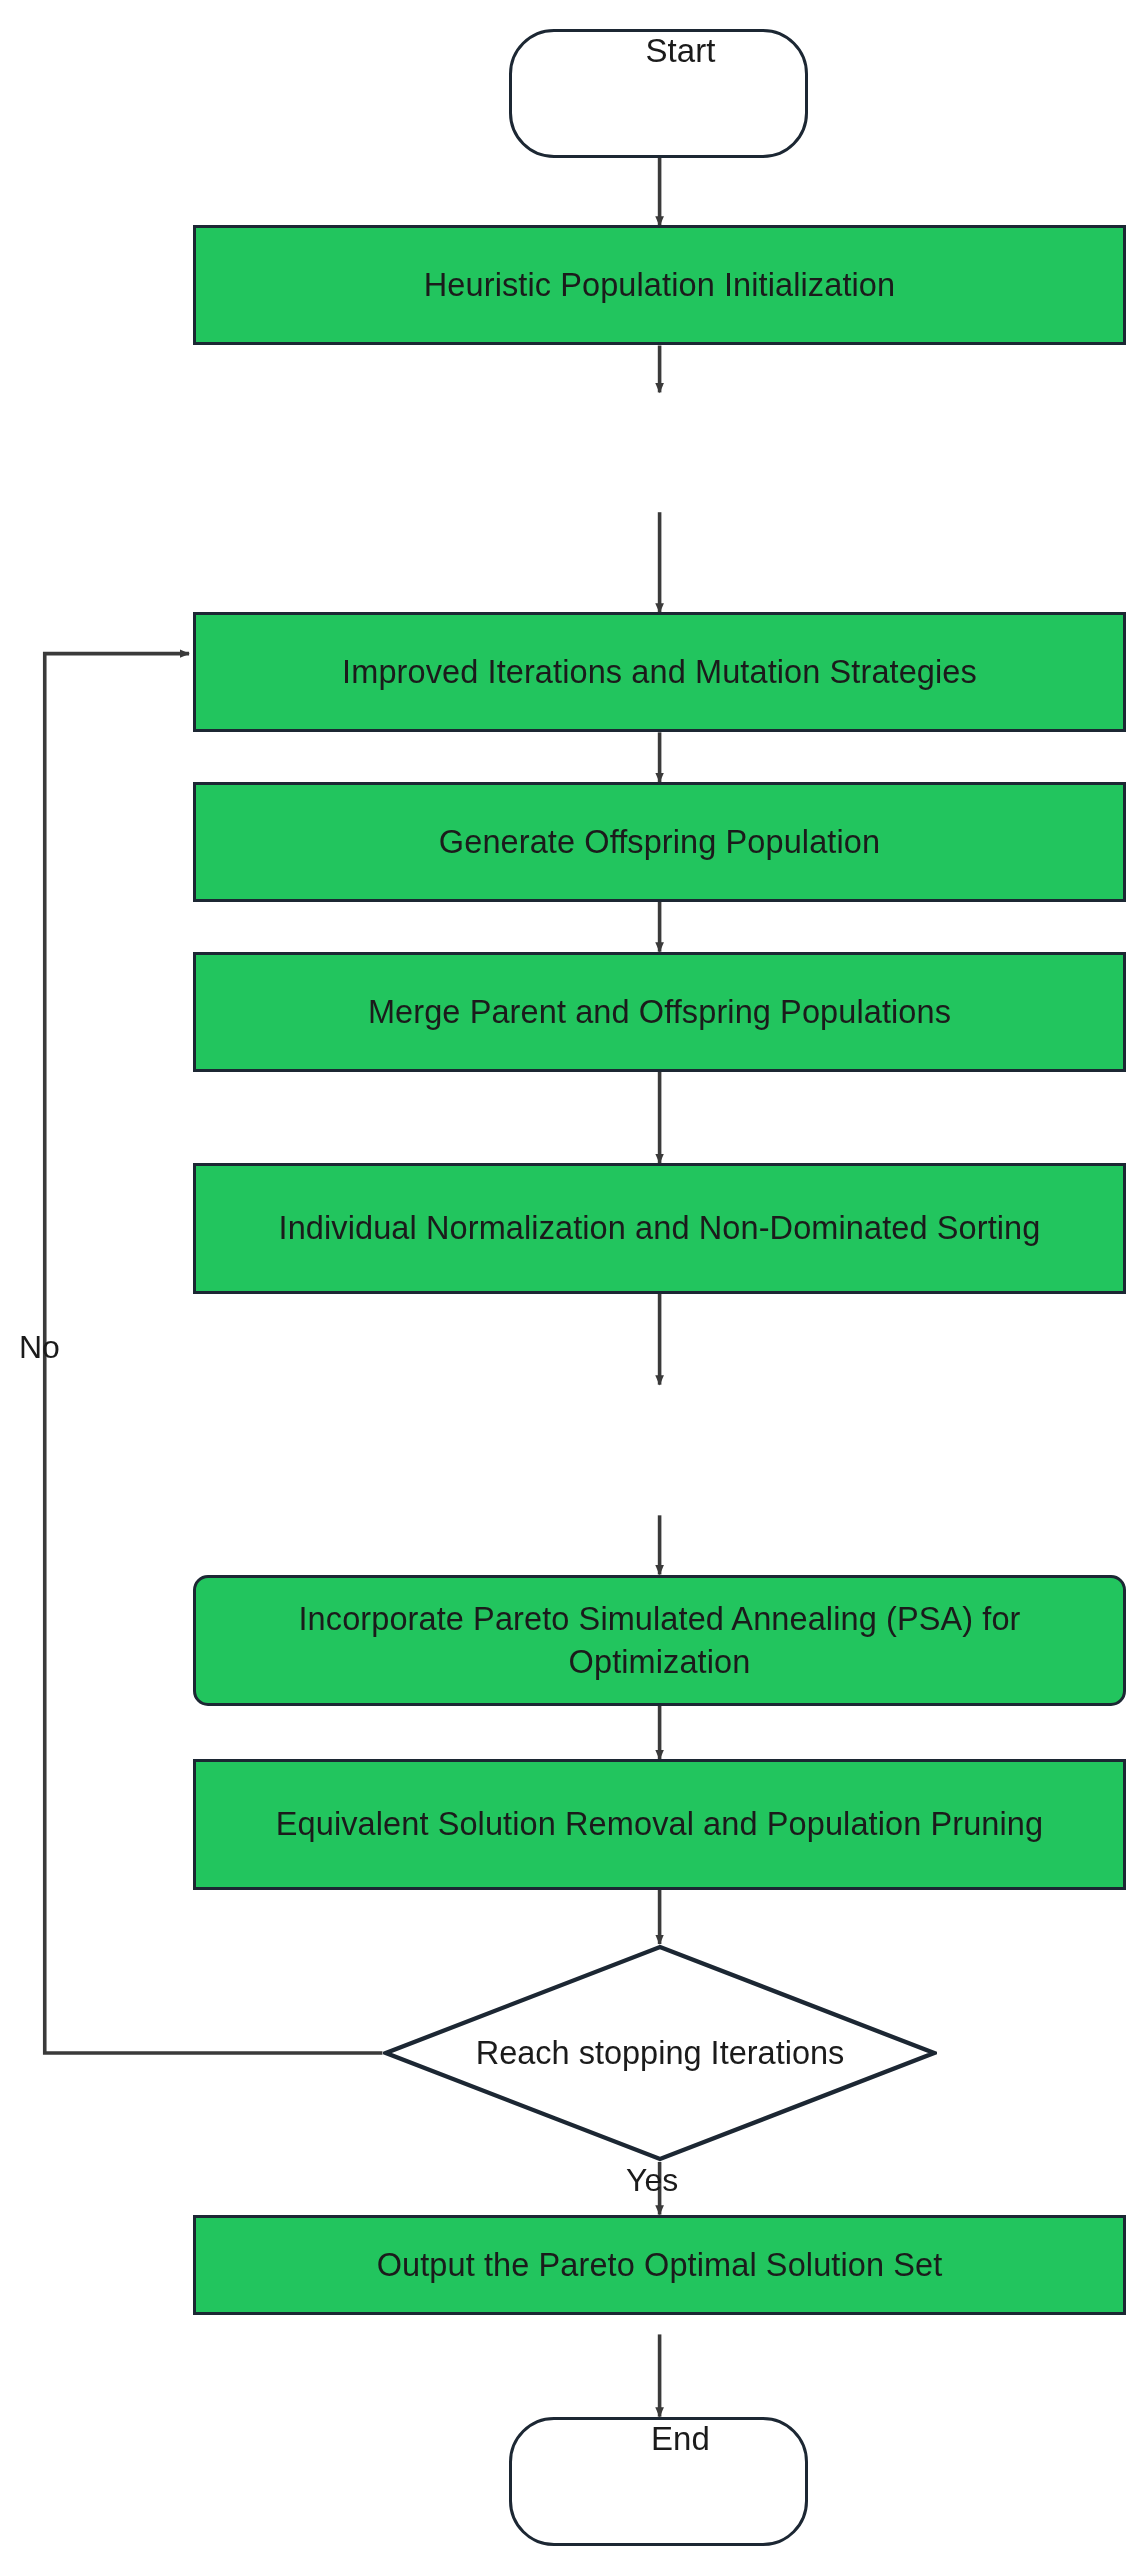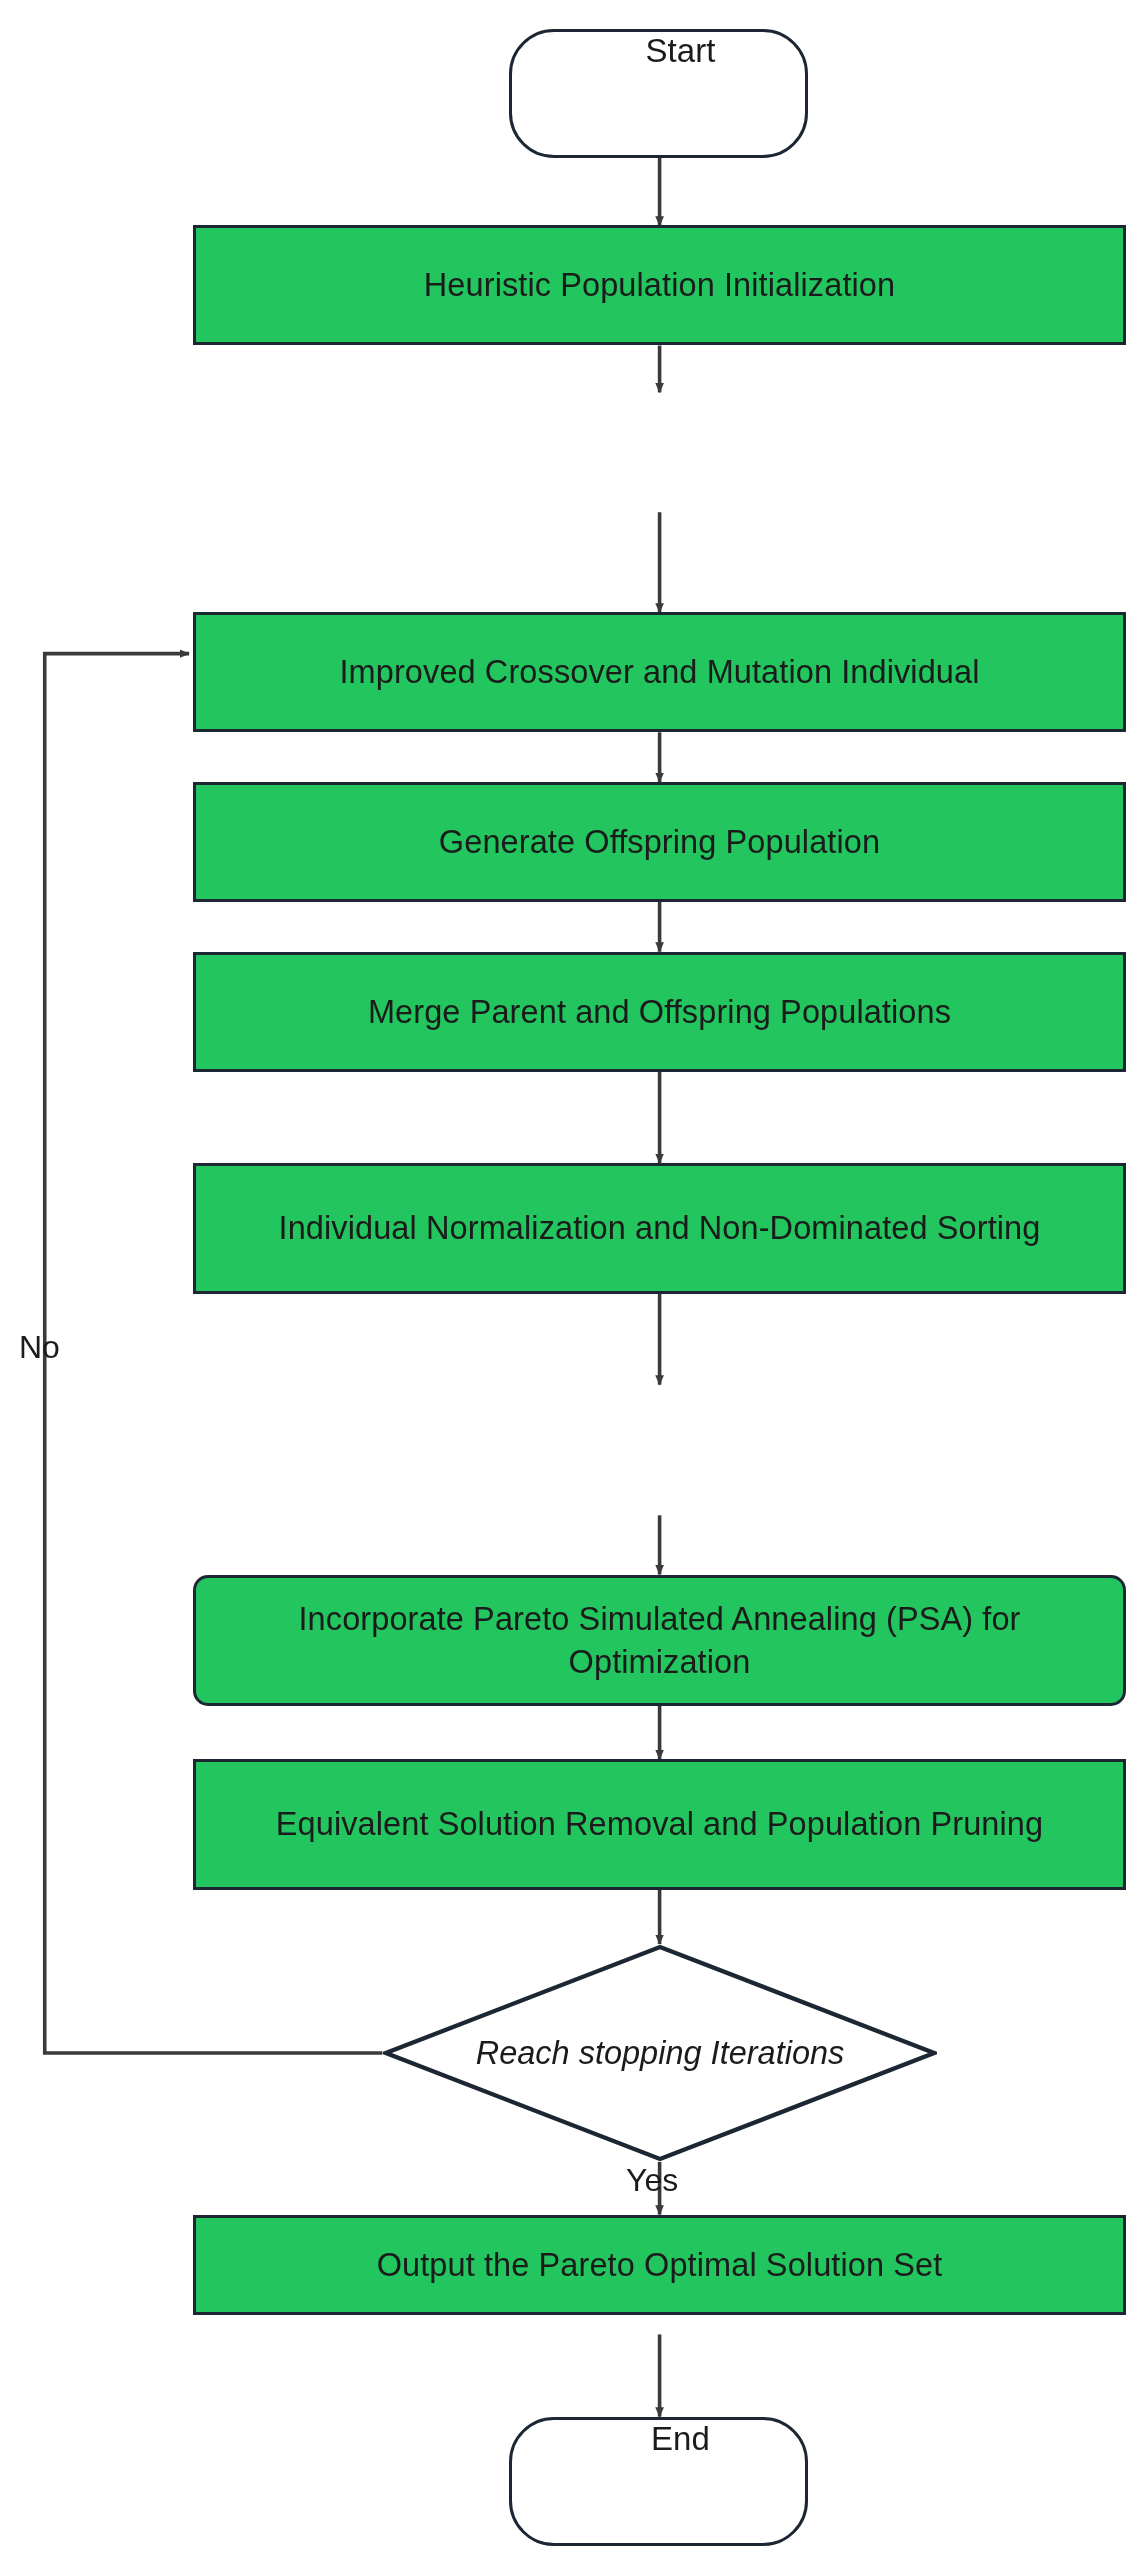--- a/index.html
+++ b/index.html
@@ -47,21 +47,20 @@
   }
   .process .lbl{
     font-size:32.5px;
     line-height:1.30;
     color:#1b1b1b;
     letter-spacing:0.1px;
   }
   
   .decision{
     position:absolute;
-    font-style:italic;
   }
   .decision svg{
     position:absolute;
     left:0; top:0;
     display:block;
   }
   .decision .lbl{
     position:absolute;
     left:0; top:0;
     width:100%;
@@ -134,21 +133,21 @@
   <div class="terminator" style="left:509px;top:29px;width:299px;height:129px;">
     <span class="lbl">Start</span>
   </div>
 
   <div class="process" style="left:193px;top:225px;width:933px;height:120px;">
     <span class="lbl">Heuristic Population Initialization</span>
   </div>
 
 
   <div class="process" style="left:193px;top:612px;width:933px;height:120px;">
-    <span class="lbl">Improved Crossover and Mutation Individual</span>
+    <span class="lbl">Improved Iterations and Mutation Strategies</span>
   </div>
 
   <div class="process" style="left:193px;top:952px;width:933px;height:120px;">
     <span class="lbl">Merge Parent and Offspring Populations</span>
   </div>
 
   <div class="process" style="left:193px;top:782px;width:933px;height:120px;">
     <span class="lbl">Generate Offspring Population</span>
   </div>
 

